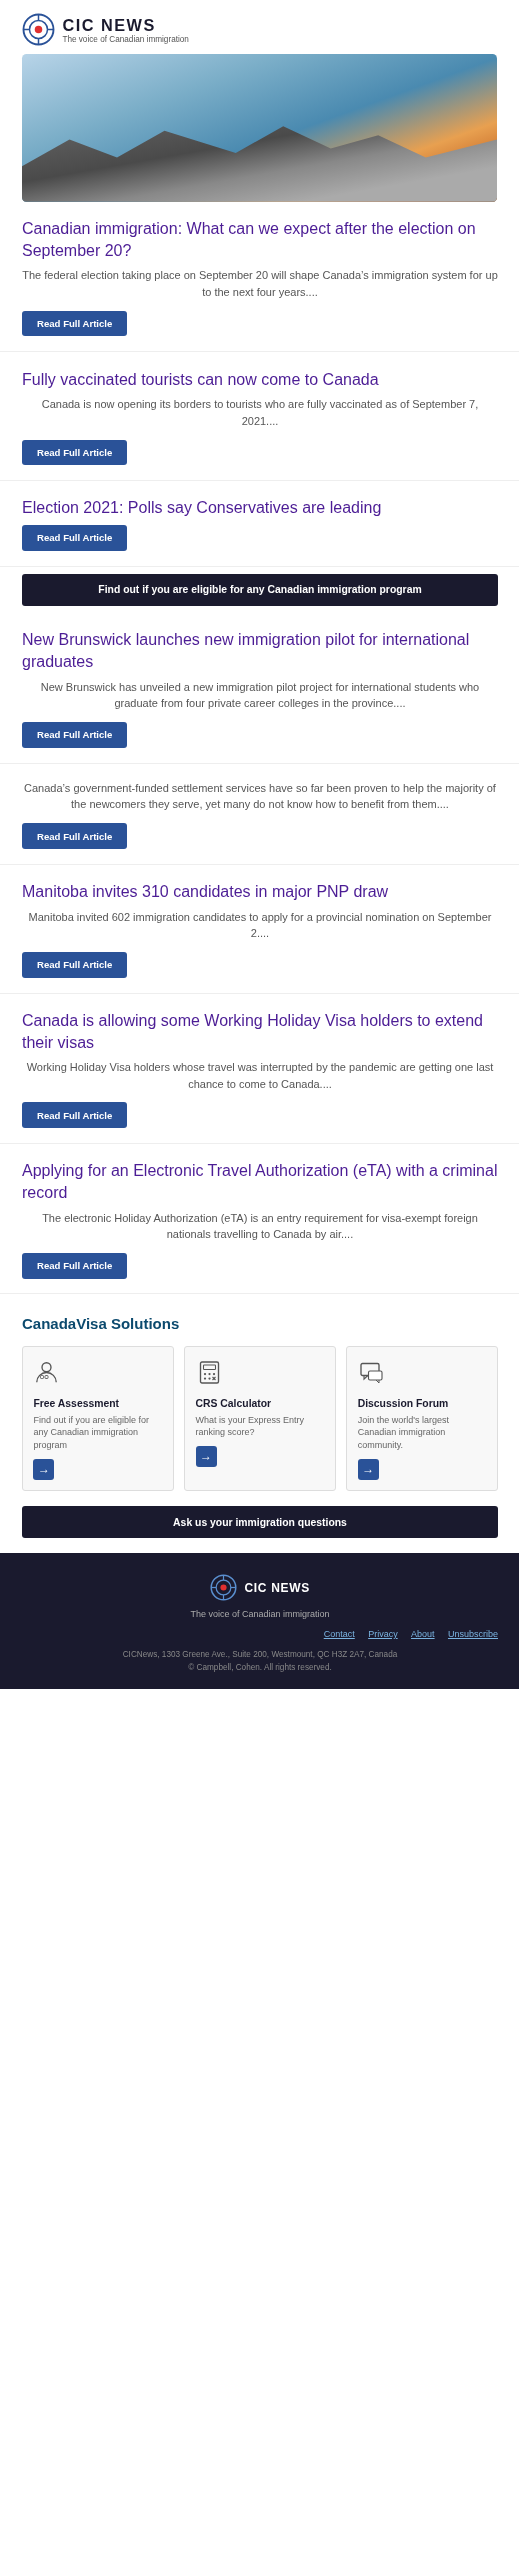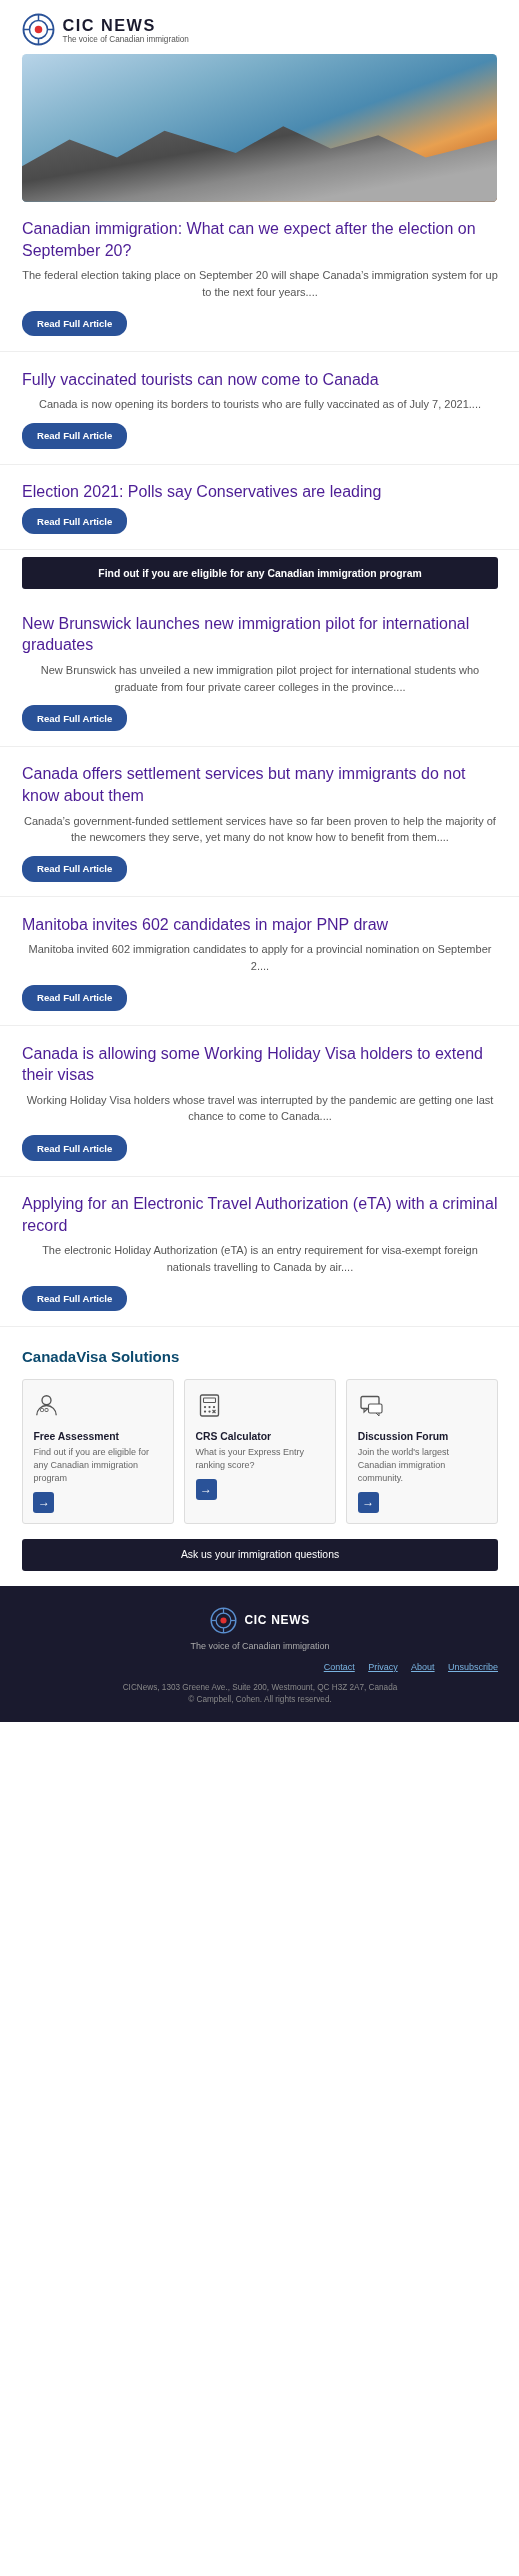--- a/index.html
+++ b/index.html
@@ -76,21 +76,21 @@
       margin-bottom: 10.4px;
       text-align: center;
     }
     .read-btn {
       display: inline-block;
       background: #2a5298;
       color: #fff;
       font-size: 9.6px;
       font-weight: 600;
       padding: 7.4px 15px;
-      border-radius: 12px;
+      border-radius: 3px;
       border: none;
       cursor: pointer;
       margin-bottom: 7.4px;
     }
 
     
     .cta-banner {
       margin: 7.4px 22px;
       background: #1a1a2e;
       color: #fff;
@@ -157,21 +157,21 @@
 
     .ask-btn {
       display: block;
       width: 100%;
       background: #1a1a2e;
       color: #fff;
       text-align: center;
       padding: 10.4px;
       border-radius: 3px;
       font-size: 10.4px;
-      font-weight: 400;
+      font-weight: 700;
       border: none;
       cursor: pointer;
       margin-top: 7.4px;
     }
 
     
     .footer {
       background: #1a1a2e;
       padding: 21px 22px 15px 22px;
       text-align: center;
@@ -242,47 +242,46 @@
 </div>
 
 <div class="article-section">
   <div class="article-title">Canadian immigration: What can we expect after the election on September 20?</div>
   <div class="article-excerpt">The federal election taking place on September 20 will shape Canada’s immigration system for up to the next four years....</div>
   <button class="read-btn">Read Full Article</button>
 </div>
 
 <div class="article-section">
   <div class="article-title">Fully vaccinated tourists can now come to Canada</div>
-  <div class="article-excerpt">Canada is now opening its borders to tourists who are fully vaccinated as of July 7, 2021....</div>
+  <div class="article-excerpt">Canada is now opening its borders to tourists who are fully vaccinated as of September 7, 2021....</div>
   <button class="read-btn">Read Full Article</button>
 </div>
 
 <div class="article-section">
   <div class="article-title">Election 2021: Polls say Conservatives are leading</div>
   <button class="read-btn">Read Full Article</button>
 </div>
 
 <div class="cta-banner">
   <span>Find out if you are eligible for any Canadian immigration program</span>
 </div>
 
 <div class="article-section">
   <div class="article-title">New Brunswick launches new immigration pilot for international graduates</div>
   <div class="article-excerpt">New Brunswick has unveiled a new immigration pilot project for international students who graduate from four private career colleges in the province....</div>
   <button class="read-btn">Read Full Article</button>
 </div>
 
 <div class="article-section">
-  <div class="article-title">Canada offers settlement services but many immigrants do not know about them</div>
   <div class="article-excerpt">Canada’s government-funded settlement services have so far been proven to help the majority of the newcomers they serve, yet many do not know how to benefit from them....</div>
   <button class="read-btn">Read Full Article</button>
 </div>
 
 <div class="article-section">
-  <div class="article-title">Manitoba invites 602 candidates in major PNP draw</div>
+  <div class="article-title">Manitoba invites 310 candidates in major PNP draw</div>
   <div class="article-excerpt">Manitoba invited 602 immigration candidates to apply for a provincial nomination on September 2....</div>
   <button class="read-btn">Read Full Article</button>
 </div>
 
 <div class="article-section">
   <div class="article-title">Canada is allowing some Working Holiday Visa holders to extend their visas</div>
   <div class="article-excerpt">Working Holiday Visa holders whose travel was interrupted by the pandemic are getting one last chance to come to Canada....</div>
   <button class="read-btn">Read Full Article</button>
 </div>
 

